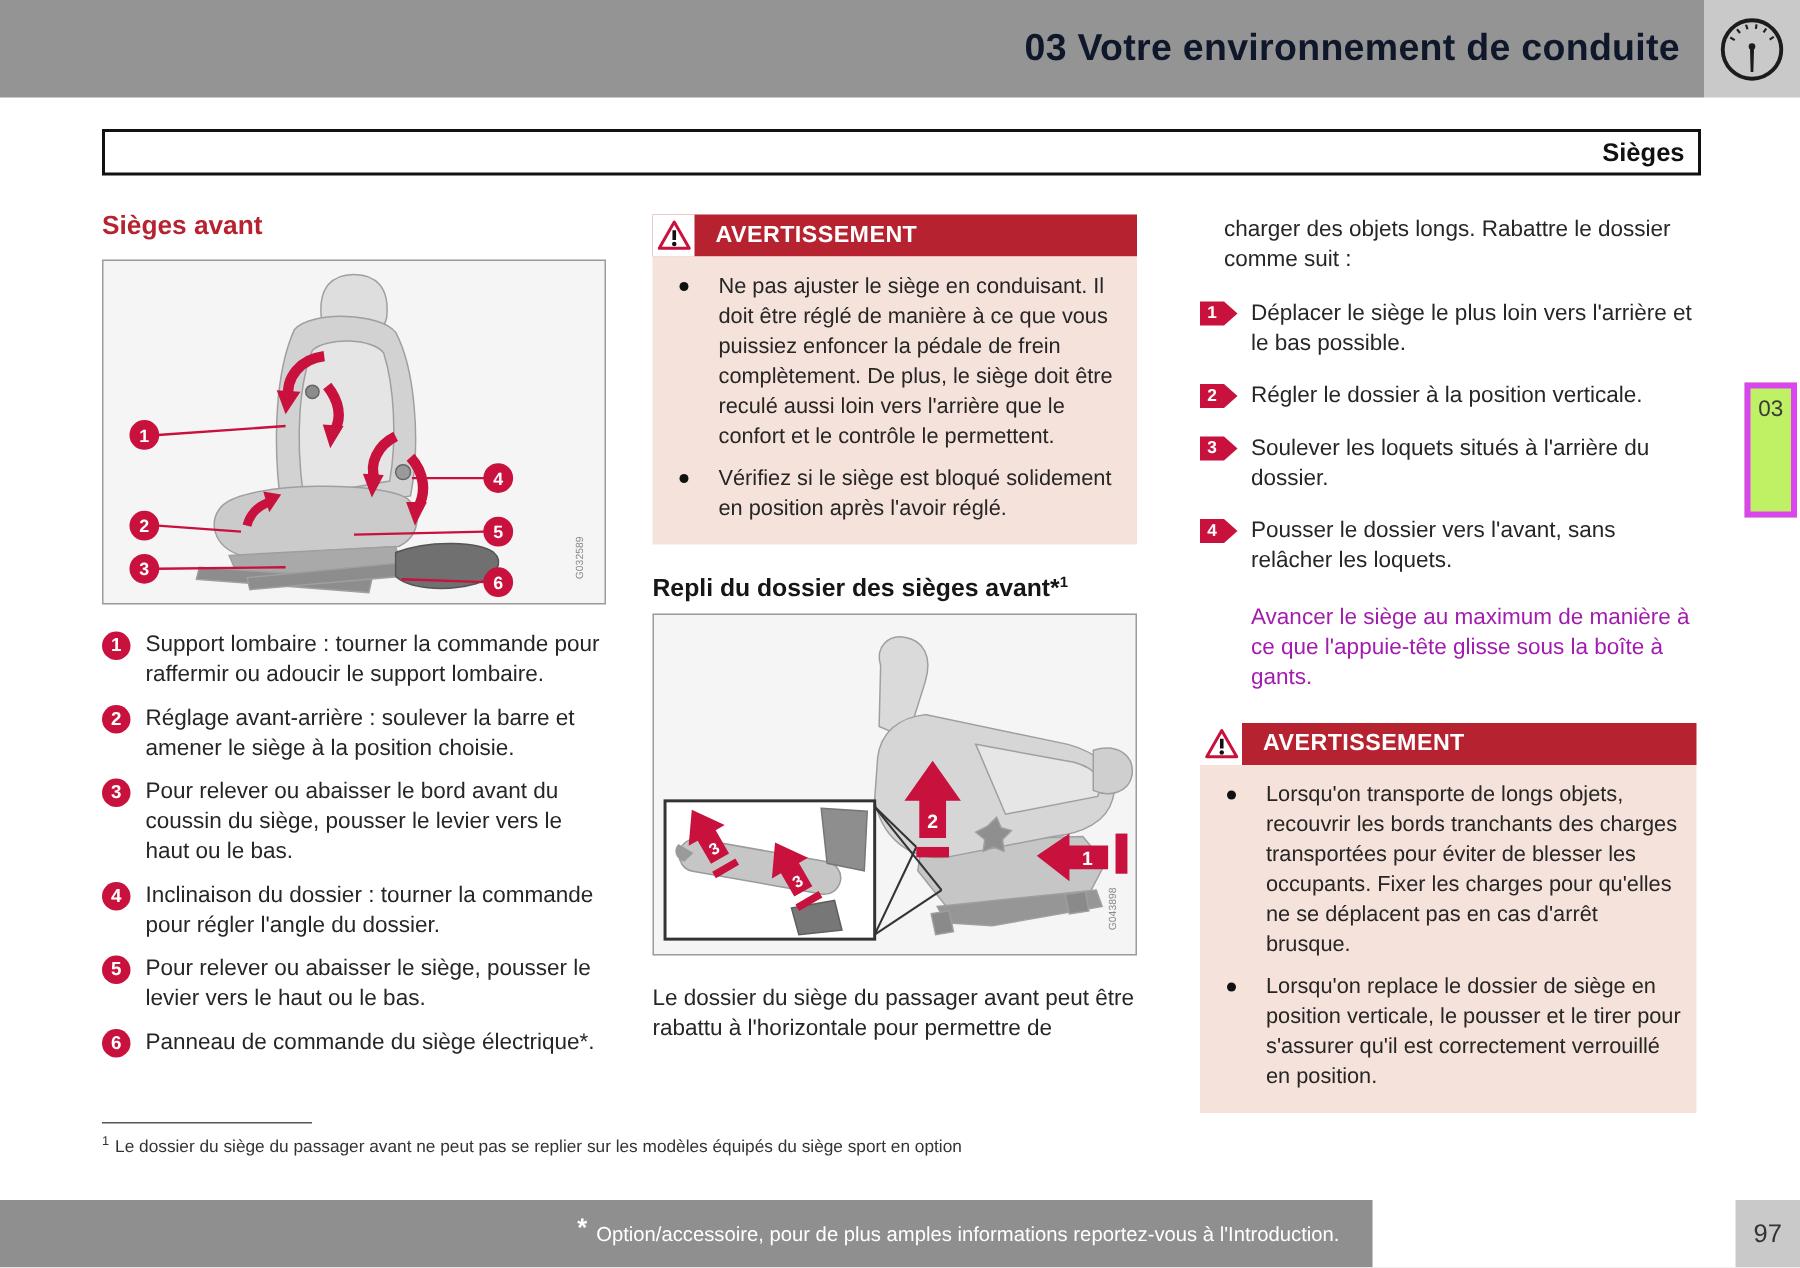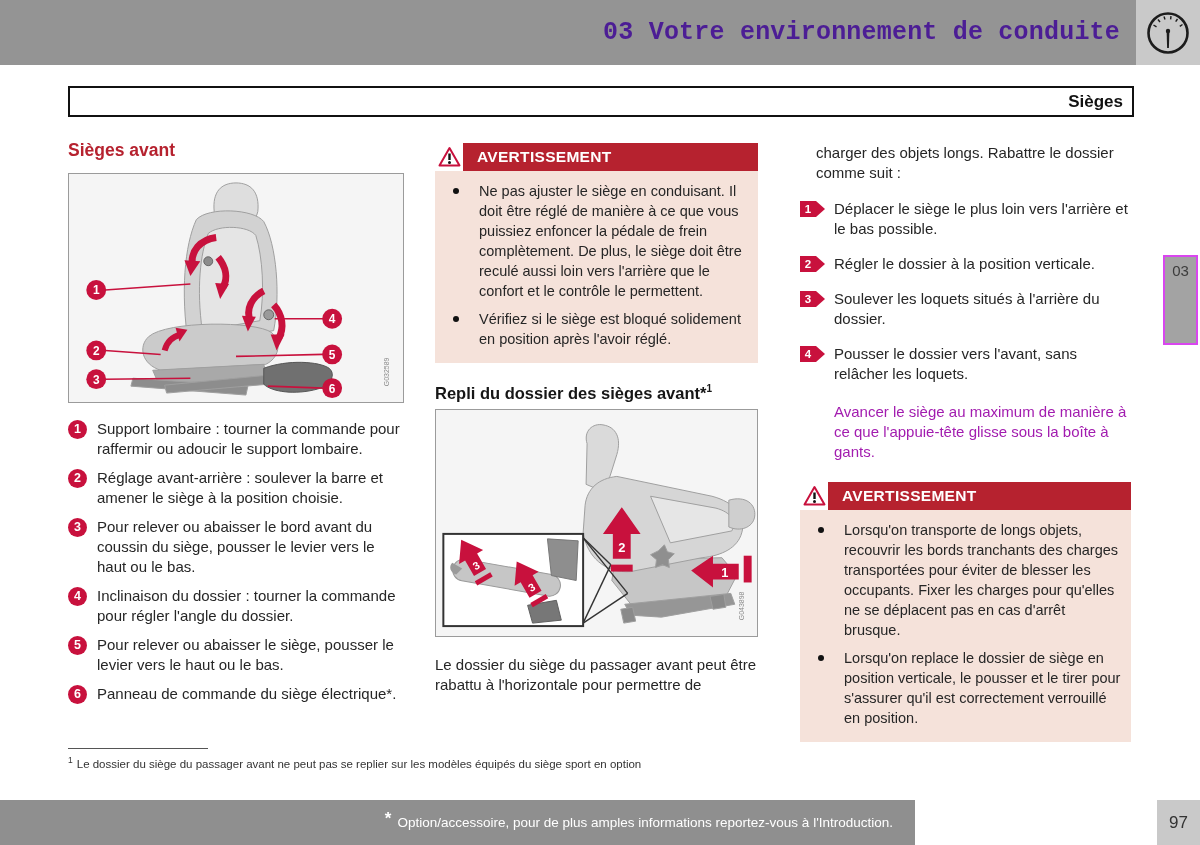--- a/index.html
+++ b/index.html
@@ -1,30 +1,30 @@
 <!DOCTYPE html>
 <html><head>
 <meta charset="utf-8">
 <style>
   html,body{margin:0;padding:0;background:#e8e8e8;}
   .page{position:relative;width:1200px;height:845px;background:#ffffff;overflow:hidden;
         font-family:"Liberation Sans",sans-serif;color:#222;}
   
   .hdr-bar{position:absolute;left:0;top:0;width:1136px;height:65px;background:#949494;
            display:flex;align-items:center;justify-content:flex-end;}
-  .hdr-title{color:#4c1d95;font-size:25px;font-weight:bold;padding-right:16px;letter-spacing:.2px;font-family:Liberation Mono, monospace;}
+  .hdr-title{color:#0f172a;font-size:25px;font-weight:bold;padding-right:16px;letter-spacing:.2px;}
   .hdr-icon-box{position:absolute;left:1136px;top:0;width:64px;height:65px;background:#c9c9c9;
                 display:flex;align-items:center;justify-content:center;}
   
   .title-box{position:absolute;left:68px;top:86px;width:1062px;height:27px;background:#fff;
              border:2px solid #111;display:flex;align-items:center;justify-content:flex-end;}
   .title-box span{font-size:17px;font-weight:bold;color:#111;padding-right:9px;}
   
-  .side-tab{position:absolute;left:1163px;top:255px;width:35px;height:90px;background:#a3a3a3;
-            border:2px solid #d946ef;box-sizing:border-box;text-align:center;}
+  .side-tab{position:absolute;left:1163px;top:255px;width:35px;height:90px;background:#bef264;
+            border:4px solid #d946ef;box-sizing:border-box;text-align:center;}
   .side-tab span{display:inline-block;margin-top:5px;font-size:15px;color:#3c3c3c;}
   
   .col{position:absolute;top:136px;}
   .col-left{left:68px;width:336px;}
   .col-mid{left:435px;width:323px;}
   .col-right{left:800px;width:331px;}
   .red-heading{color:#b6222f;font-size:17.5px;font-weight:bold;margin:4px 0 12px 0;}
   .sub-heading{color:#161616;font-size:16.5px;font-weight:bold;margin:20px 0 6px 0;}
   .sub-heading sup{font-size:10px;}
   .figure{background:#f5f5f5;border:1px solid #9b9b9b;box-sizing:border-box;}

